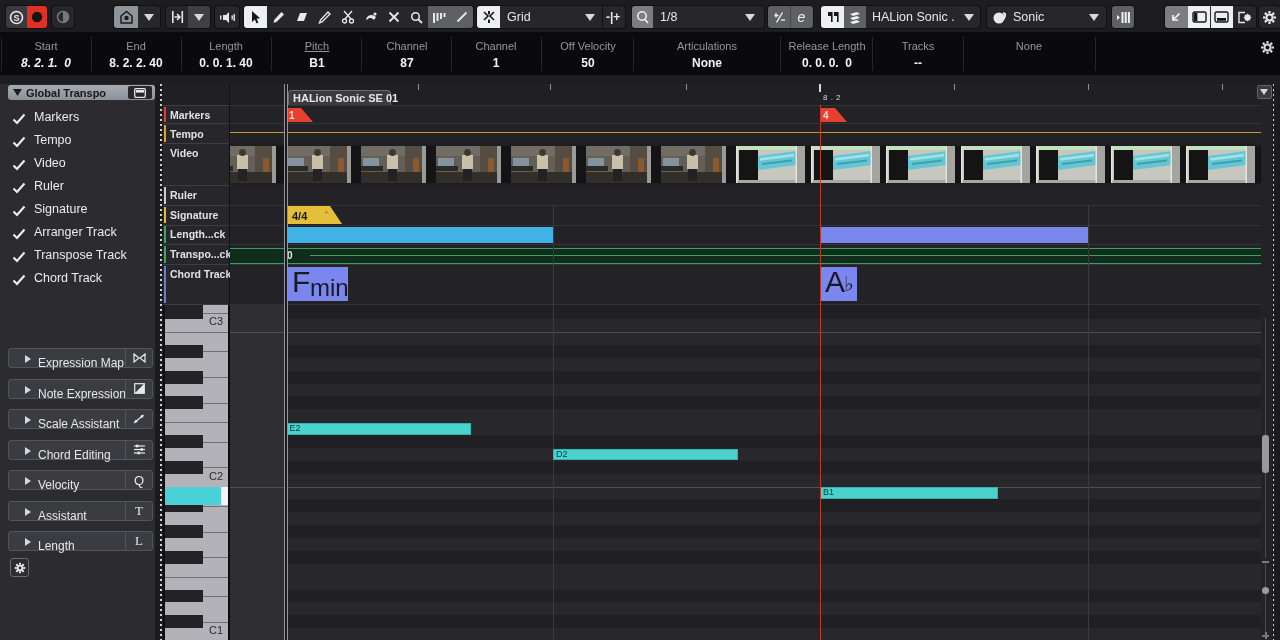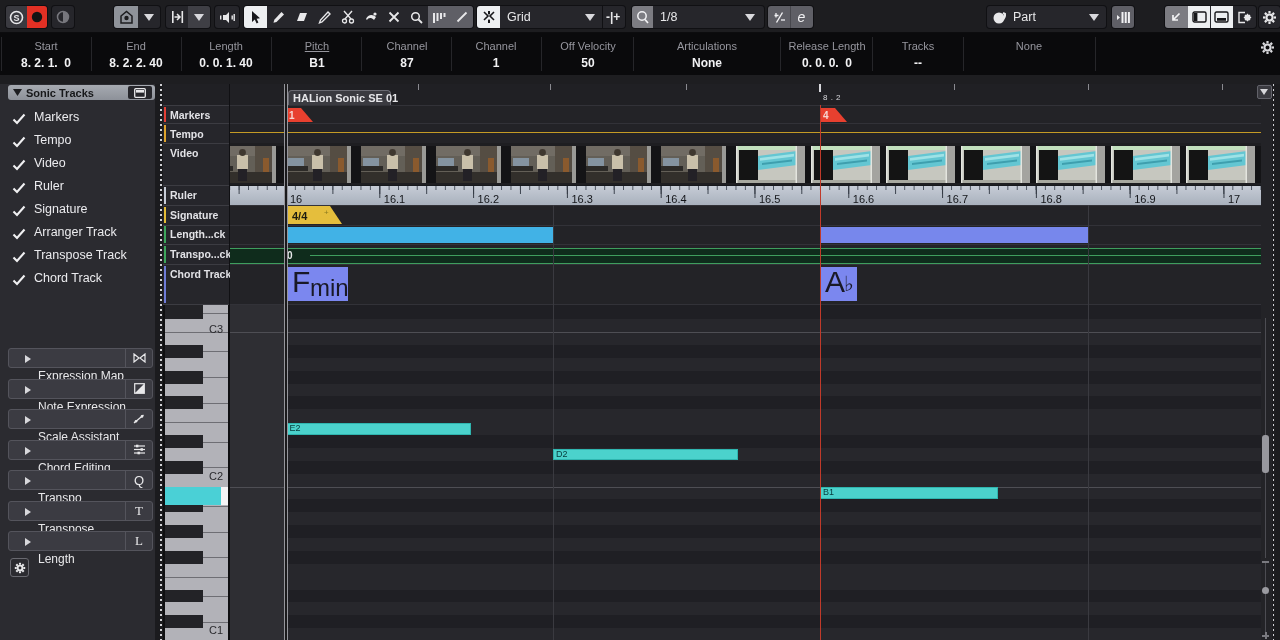--- a/index.html
+++ b/index.html
@@ -9,21 +9,21 @@
   .tb-btn{position:absolute;top:6px;height:22px;border-radius:3px;background:#26262b;
           box-shadow:0 0 0 1px #101013;}
   .cell{position:absolute;top:0;height:22px;display:flex;align-items:center;justify-content:center;}
   .sep-v{position:absolute;top:0;width:1px;height:22px;background:#101013;}
   .lbl{position:absolute;color:#96969e;font-size:11px;text-align:center;}
   .val{position:absolute;color:#f2f2f4;font-size:12px;font-weight:bold;text-align:center;}
   .isep{position:absolute;top:37px;width:1px;height:34px;background:#26262a;}
   .itm{position:absolute;left:34px;color:#ebebee;font-size:12.5px;}
   .sbar{position:absolute;left:8px;width:145px;height:20px;background:#3b3b42;border:1px solid #54545c;
         border-radius:3px;box-sizing:border-box;color:#e8e8ea;}
-  .sbar .tx{position:absolute;left:29px;top:20px;font-size:12px;}
+  .sbar .tx{position:absolute;left:29px;top:7px;font-size:12px;}
   .sbar .ar{position:absolute;left:16px;top:6px;width:0;height:0;border-left:6px solid #d8d8dc;
             border-top:4px solid transparent;border-bottom:4px solid transparent;}
   .sbar .ico{position:absolute;right:0;top:0;width:26px;height:18px;border-left:1px solid #54545c;
              display:flex;align-items:center;justify-content:center;}
   .tname{position:absolute;left:7px;color:#e2e2e6;font-size:10.5px;font-weight:bold;white-space:nowrap;}
   .stripe{position:absolute;left:0.5px;width:2.5px;}
   .rsep{position:absolute;left:0;width:66px;height:1px;background:#3c3c42;}
   .csep{position:absolute;left:0;width:1031px;height:1px;background:#323238;}
   .wksep{position:absolute;background:#6e6e74;height:1px;}
   .bkey{position:absolute;left:0;width:37.5px;background:#232327;}
@@ -192,29 +192,48 @@
         <svg width="13" height="13" viewBox="0 0 13 13">
           <path d="M9.5 1.5 L3.5 11.5" stroke="#f2f2f4" stroke-width="1.4"></path>
           <path d="M1.5 4.5 L5.5 4.5 M3 2 L3 6.5" stroke="#f2f2f4" stroke-width="1.3"></path>
           <path d="M8 9 L12 9" stroke="#f2f2f4" stroke-width="1.3"></path>
         </svg>
       </div>
   <div class="sep-v" style="left:22px;background:#47474d;"></div>
   <div class="cell" style="left:22px;width:23px;color:#f2f2f4;font-size:14px;font-style:italic;">e</div>
 </div>
 
+<div class="tb-btn" style="left:821px;width:159px;">
+  <div class="cell" style="left:0;width:23px;background:#edeff1;border-radius:3px 0 0 3px;">
+    <svg width="14" height="14" viewBox="0 0 14 14">
+          <rect x="2" y="2" width="4" height="4" fill="#17171a"></rect>
+          <rect x="5" y="2" width="1.6" height="10" fill="#17171a"></rect>
+          <rect x="8" y="2" width="4" height="4" fill="#17171a"></rect>
+          <rect x="11" y="2" width="1.6" height="10" fill="#17171a"></rect>
+        </svg>
+  </div>
+  <div class="cell" style="left:23px;width:22px;background:#5f5f66;">
+        <svg width="14" height="13" viewBox="0 0 14 13">
+          <path d="M2 3 L9 1 L12 3 L5 5 Z M2 7 L9 5 L12 7 L5 9 Z M2 11 L9 9 L12 11 L5 13 Z" fill="#f2f2f4"></path>
+        </svg>
+      </div>
+  <div style="position:absolute;left:51px;top:4px;color:#e8e8ea;font-size:12.5px;">HALion Sonic .</div>
+  <svg style="position:absolute;left:143px;top:8px;" width="10" height="7" viewBox="0 0 10 7">
+        <path d="M0 0 L10 0 L5 7 Z" fill="#d8d8dc"></path>
+      </svg>
+</div>
 
 <div class="tb-btn" style="left:987px;width:119px;">
   <div class="cell" style="left:2px;width:20px;">
         <svg width="15" height="15" viewBox="0 0 15 15">
           <circle cx="7" cy="8" r="5.5" fill="#e8e8ea"></circle>
           <path d="M10 10 A6 6 0 0 0 13 4 L11 3" fill="none" stroke="#e8e8ea" stroke-width="2"></path>
         </svg>
       </div>
-  <div style="position:absolute;left:26px;top:4px;color:#e8e8ea;font-size:12.5px;">Part</div>
+  <div style="position:absolute;left:26px;top:4px;color:#e8e8ea;font-size:12.5px;">Sonic</div>
   <svg style="position:absolute;left:102px;top:8px;" width="10" height="7" viewBox="0 0 10 7">
         <path d="M0 0 L10 0 L5 7 Z" fill="#d8d8dc"></path>
       </svg>
 </div>
 <div class="tb-btn" style="left:1112px;width:22px;background:#5f5f66;">
   <div class="cell" style="left:0;width:22px;">
         <svg width="14" height="13" viewBox="0 0 14 13">
           <path d="M1 4 L4 6.5 L1 9 Z" fill="#f2f2f4"></path>
           <rect x="5.5" y="1" width="2" height="11" fill="#f2f2f4"></rect>
           <rect x="8.7" y="1" width="2" height="11" fill="#f2f2f4"></rect>
@@ -262,21 +281,21 @@
             <path d="M10.4 10.4 L12.1 12.1"></path>
             <path d="M12.1 2.9 L10.4 4.6"></path>
             <path d="M4.6 10.4 L2.9 12.1"></path>
           </g>
         </svg>
       </div>
 </div>
 
 <div class="ab" style="left:0;top:33px;width:1280px;height:42px;background:#0a0a0c;"></div>
 <div class="lbl" style="left:6px;top:40px;width:80px;">Start</div>
-<div class="val" style="left:6px;top:56px;width:80px;">8.&nbsp;2.&nbsp;1.&nbsp;&nbsp;0</div>
+<div class="val" style="left:6px;top:56px;width:80px;font-style:italic;">8.&nbsp;2.&nbsp;1.&nbsp;&nbsp;0</div>
 <div class="lbl" style="left:96px;top:40px;width:80px;">End</div>
 <div class="val" style="left:96px;top:56px;width:80px;">8.&nbsp;2.&nbsp;2.&nbsp;40</div>
 <div class="lbl" style="left:186px;top:40px;width:80px;">Length</div>
 <div class="val" style="left:186px;top:56px;width:80px;">0.&nbsp;0.&nbsp;1.&nbsp;40</div>
 <div class="lbl" style="left:277px;top:40px;width:80px;text-decoration:underline;">Pitch</div>
 <div class="val" style="left:277px;top:56px;width:80px;">B1</div>
 <div class="lbl" style="left:367px;top:40px;width:80px;">Channel</div>
 <div class="val" style="left:367px;top:56px;width:80px;">87</div>
 <div class="lbl" style="left:456px;top:40px;width:80px;">Channel</div>
 <div class="val" style="left:456px;top:56px;width:80px;">1</div>
@@ -323,21 +342,21 @@
 <div class="ab" style="left:228.5px;top:84px;width:1.5px;height:556px;background:#101013;"></div>
 <div class="ab" style="left:230px;top:84px;width:1031px;height:21px;background:#202024;"></div>
 <div class="ab" style="left:1261px;top:84px;width:11px;height:556px;background:#232327;"></div>
 <div class="ab" style="left:1272.5px;top:84px;width:1.5px;height:556px;background:repeating-linear-gradient(180deg,#d0d0d4 0 2px,transparent 2px 5px);"></div>
 <div class="ab" style="left:1274.5px;top:84px;width:5.5px;height:556px;background:#1b1b1e;"></div>
 
 <div class="ab" style="left:8px;top:85px;width:147px;height:14.5px;background:linear-gradient(#a6aab1,#8d9199);border-radius:3px;"></div>
 <svg class="ab" style="left:13px;top:89px;" width="9" height="7" viewBox="0 0 9 7">
       <path d="M0 0 L9 0 L4.5 7 Z" fill="#1d1e21"></path>
     </svg>
-<div class="ab" style="left:26px;top:86.5px;color:#17181a;font-size:11px;font-weight:bold;">Sonic Tracks</div>
+<div class="ab" style="left:26px;top:86.5px;color:#17181a;font-size:11px;font-weight:bold;">Global Transpo</div>
 <div class="ab" style="left:128px;top:85.5px;width:24px;height:13.5px;background:#26262b;border-radius:2px;"></div>
 <svg class="ab" style="left:134px;top:87.5px;" width="12" height="10" viewBox="0 0 12 10">
       <rect x="0.7" y="0.7" width="10.6" height="8.6" rx="1" fill="none" stroke="#e8e8ea" stroke-width="1.3"></rect>
       <rect x="2" y="2" width="8" height="2.6" fill="#e8e8ea"></rect>
     </svg>
 <svg class="ab" style="left:12px;top:113px;" width="14" height="12" viewBox="0 0 14 12">
       <path d="M1.5 6.5 L5 10 L12.5 1.5" fill="none" stroke="#f0f0f2" stroke-width="2.1"></path>
     </svg>
     <div class="itm" style="top:110px;">Markers</div>
 <svg class="ab" style="left:12px;top:136px;" width="14" height="12" viewBox="0 0 14 12">
@@ -409,26 +428,26 @@
             <path d="M1 9 L12 9"></path>
           </g>
           <rect x="3" y="0.7" width="2.4" height="2.6" fill="#e8e8ea"></rect>
           <rect x="7.5" y="4.2" width="2.4" height="2.6" fill="#e8e8ea"></rect>
           <rect x="4.5" y="7.7" width="2.4" height="2.6" fill="#e8e8ea"></rect>
         </svg>
       </span>
     </div>
 <div class="sbar" style="top:470px;">
       <span class="ar"></span>
-      <span class="tx">Transpo</span>
+      <span class="tx">Velocity</span>
   <span class="ico" style="color:#e8e8ea;font-size:13px;">Q</span>
     </div>
 <div class="sbar" style="top:500.5px;">
       <span class="ar"></span>
-      <span class="tx">Transpose</span>
+      <span class="tx">Assistant</span>
   <span class="ico" style="color:#e8e8ea;font-size:13px;font-family:'Liberation Serif',serif;">T</span>
     </div>
 <div class="sbar" style="top:531px;">
       <span class="ar"></span>
       <span class="tx">Length</span>
   <span class="ico" style="color:#e8e8ea;font-size:13px;font-family:'Liberation Serif',serif;">L</span>
     </div>
 <div class="ab" style="left:10px;top:558px;width:19px;height:19px;border:1px solid #696970;border-radius:3px;box-sizing:border-box;"></div>
 <svg class="ab" style="left:13.5px;top:561.5px;" width="12" height="12" viewBox="0 0 15 15">
       <circle cx="7.5" cy="7.5" r="3" fill="none" stroke="#e8e8ea" stroke-width="2.4"></circle>
@@ -511,37 +530,20 @@
         <rect x="0" y="0" width="1.5" height="37" fill="#e4e5df"></rect>
         <rect x="59.5" y="0" width="1.5" height="37" fill="#e4e5df"></rect>
         <rect x="61" y="0" width="8" height="37" fill="#a4a4a0"></rect>
         <rect x="69" y="0" width="6" height="37" fill="#141416"></rect>
       </pattern>
     </defs>
     <rect x="0" y="0" width="506" height="37" fill="url(#pstudio)"></rect>
     <rect x="506" y="0" width="525" height="37" fill="url(#paqua)"></rect>
   </svg>
 
-  <div class="ab" style="left:0;top:80px;width:1031px;height:20px;background:
-      linear-gradient(90deg,#343a44 0 1px,transparent 1px) 55.5px 0/93.8px 12px repeat-x,
-      linear-gradient(90deg,#3c434e 0 1px,transparent 1px) 55.5px 0/46.9px 8px repeat-x,
-      linear-gradient(90deg,#49505c 0 1px,transparent 1px) 55.5px 0/9.38px 4px repeat-x,
-      linear-gradient(#c6ccd6,#a9b1bd);border-top:1px solid #16181c;box-sizing:border-box;">
-    <div class="rlab" style="left:60px;">16</div>
-    <div class="rlab" style="left:153.8px;">16.1</div>
-    <div class="rlab" style="left:247.6px;">16.2</div>
-    <div class="rlab" style="left:341.4px;">16.3</div>
-    <div class="rlab" style="left:435.2px;">16.4</div>
-    <div class="rlab" style="left:529px;">16.5</div>
-    <div class="rlab" style="left:622.8px;">16.6</div>
-    <div class="rlab" style="left:716.6px;">16.7</div>
-    <div class="rlab" style="left:810.4px;">16.8</div>
-    <div class="rlab" style="left:904.2px;">16.9</div>
-    <div class="rlab" style="left:998px;">17</div>
-  </div>
 
   <svg class="ab" style="left:55.5px;top:101px;" width="56" height="18" viewBox="0 0 56 18">
         <path d="M0 0 L44 0 L56 18 L0 18 Z" fill="#e5be3c"></path>
         <text x="6" y="13.5" font-size="11" font-weight="bold" fill="#1c1c10" font-family="Liberation Sans">4/4</text>
         <text x="38" y="9" font-size="8" fill="#8a7a20" font-family="Liberation Sans">+</text>
       </svg>
 
   <div class="ab" style="left:56px;top:121.5px;width:267px;height:16.5px;background:#41b2e6;"></div>
   <div class="ab" style="left:590px;top:121.5px;width:268px;height:16.5px;background:#7787ec;"></div>
 
@@ -609,21 +611,21 @@
 <div class="wksep" style="left:202.5px;width:25px;top:402.9px;"></div>
 <div class="wksep" style="left:202.5px;width:25px;top:441.5px;"></div>
 <div class="wksep" style="left:202.5px;width:25px;top:467.3px;"></div>
 <div class="wksep" style="left:202.5px;width:25px;top:505.9px;"></div>
 <div class="wksep" style="left:202.5px;width:25px;top:531.7px;"></div>
 <div class="wksep" style="left:202.5px;width:25px;top:557.4px;"></div>
 <div class="wksep" style="left:202.5px;width:25px;top:596.1px;"></div>
 <div class="wksep" style="left:202.5px;width:25px;top:621.8px;"></div>
 <div class="ab" style="left:165px;top:487.3px;width:56px;height:18px;background:#4ad0d6;"></div>
 <div class="ab" style="left:221px;top:487.3px;width:6.5px;height:18px;background:#f4f4f6;"></div>
-<div class="ab" style="left:165px;top:315.4px;width:58px;text-align:right;color:#2a2a2e;font-size:11px;margin-top:8px;">C3</div>
+<div class="ab" style="left:165px;top:315.4px;width:58px;text-align:right;color:#2a2a2e;font-size:11px;">C3</div>
 <div class="ab" style="left:165px;top:469.9px;width:58px;text-align:right;color:#2a2a2e;font-size:11px;">C2</div>
 <div class="ab" style="left:165px;top:624.4px;width:58px;text-align:right;color:#2a2a2e;font-size:11px;">C1</div>
 <div class="ab" style="left:163px;top:305px;width:2px;height:335px;background:#0e0e10;"></div>
 <div class="ab" style="left:227.5px;top:305px;width:2px;height:335px;background:#0e0e10;"></div>
 
 <div class="note" style="left:286.5px;top:423.3px;width:184.5px;height:11.6px;">E2</div>
 <div class="note" style="left:553px;top:448.6px;width:184.5px;height:11.6px;">D2</div>
 <div class="note" style="left:820px;top:487.2px;width:177.5px;height:11.6px;">B1</div>
 
 <div class="ab" style="left:284.5px;top:84px;width:2px;height:556px;background:#1a1a1c;"></div>

